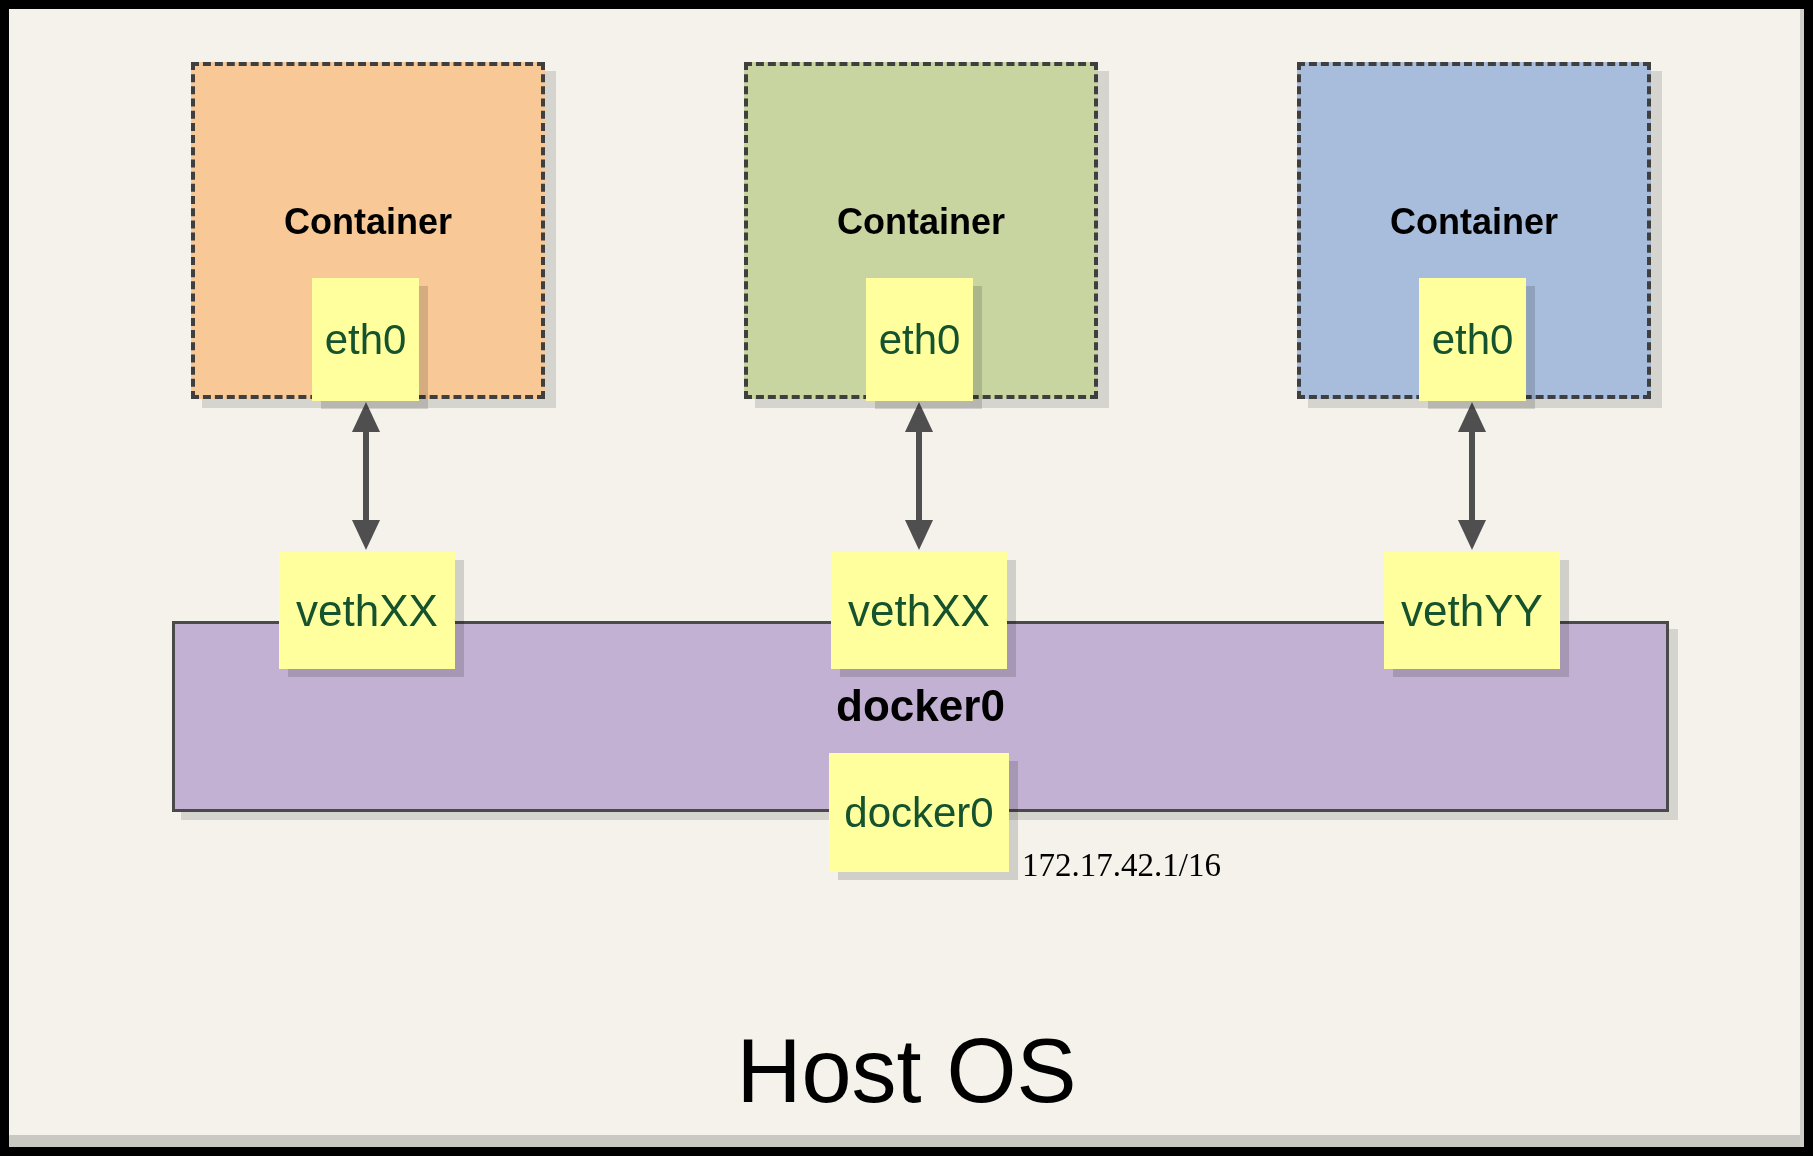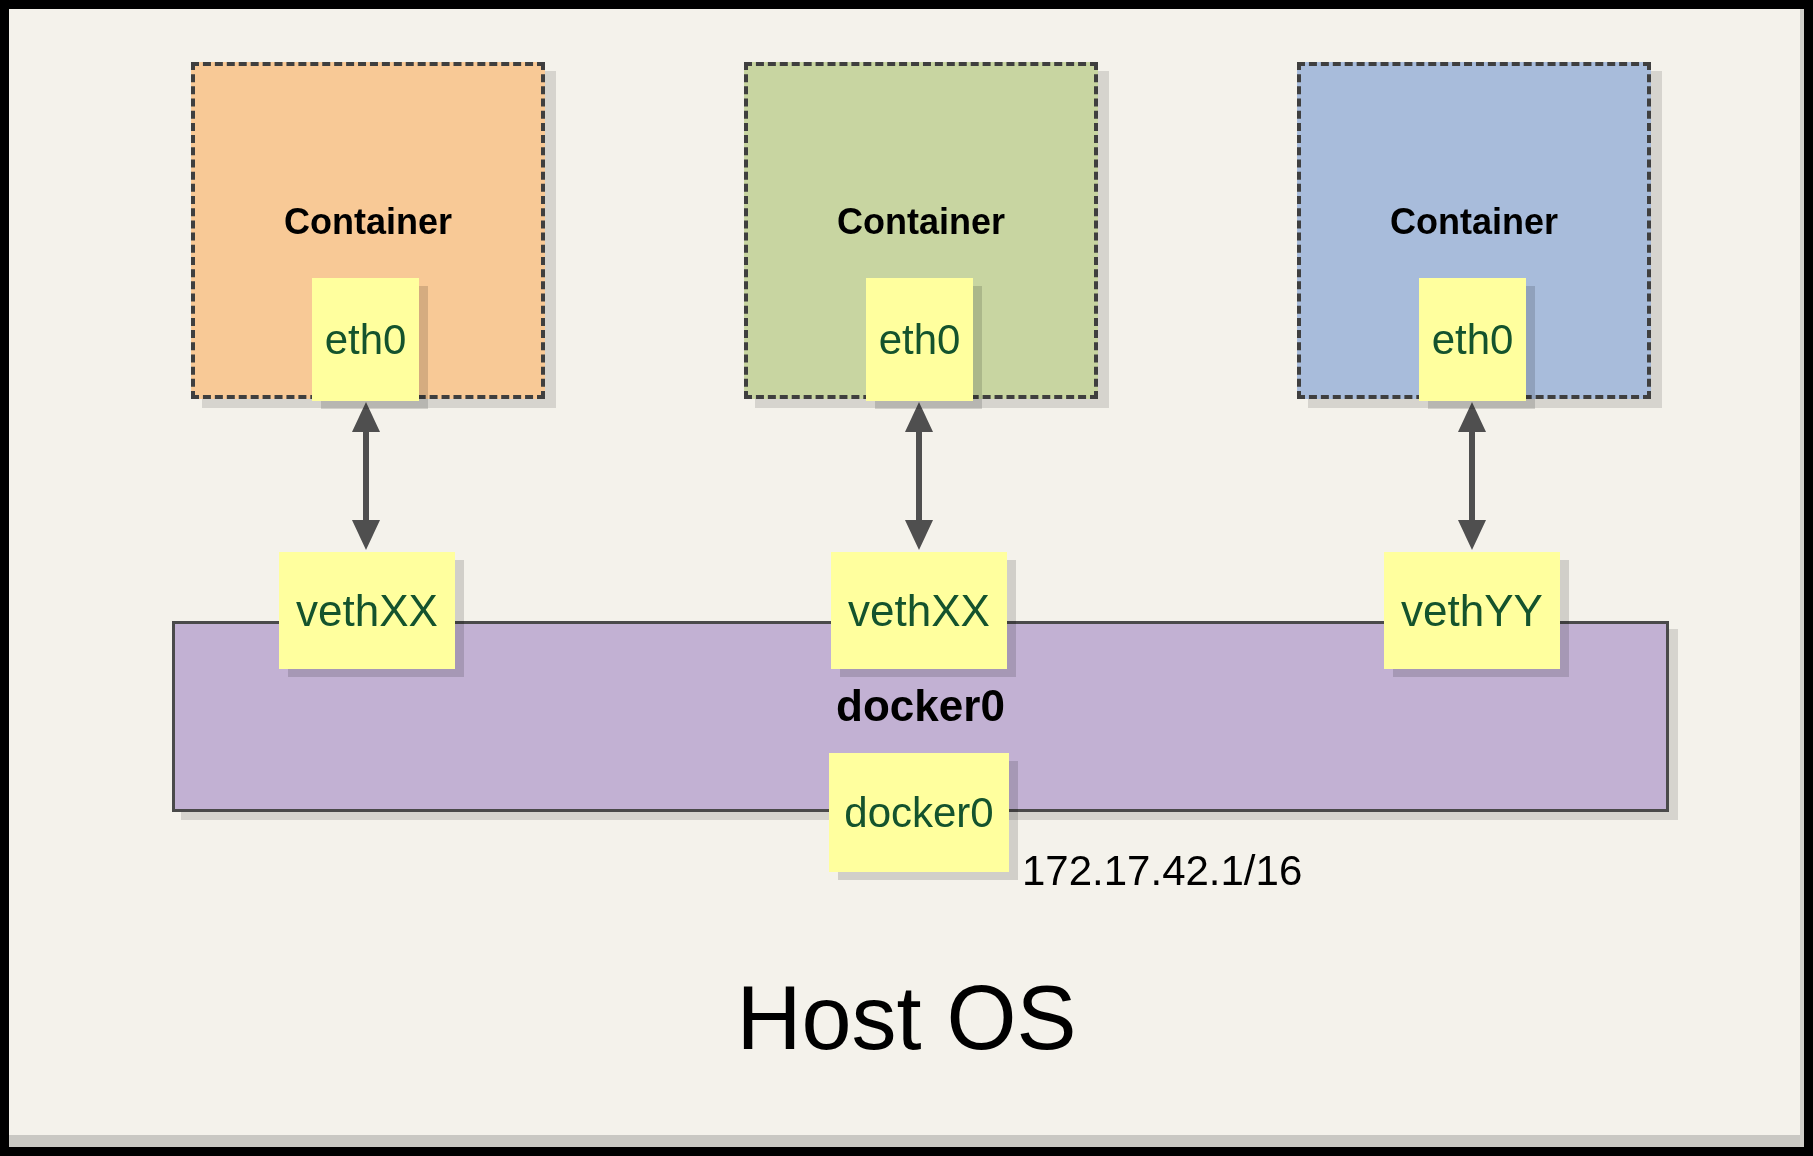--- a/index.html
+++ b/index.html
@@ -114,30 +114,31 @@
     z-index: 2;
   }
   .a1 { left: 340px; }
   .a2 { left: 893px; }
   .a3 { left: 1446px; }
 
   .ip-label {
     position: absolute;
     left: 1013px;
     top: 838px;
-    font-size: 42px;
+    font-size: 33px;
     color: #000000;
     z-index: 3;
     white-space: nowrap;
+    font-family: Liberation Serif, serif;
   }
 
   .host-title {
     position: absolute;
     left: 0; right: 0;
-    top: 960px;
+    top: 1013px;
     text-align: center;
     font-size: 90px;
     font-weight: normal;
     color: #000000;
     line-height: 1.1;
     z-index: 1;
   }
 </style>
 </head>
 <body>

